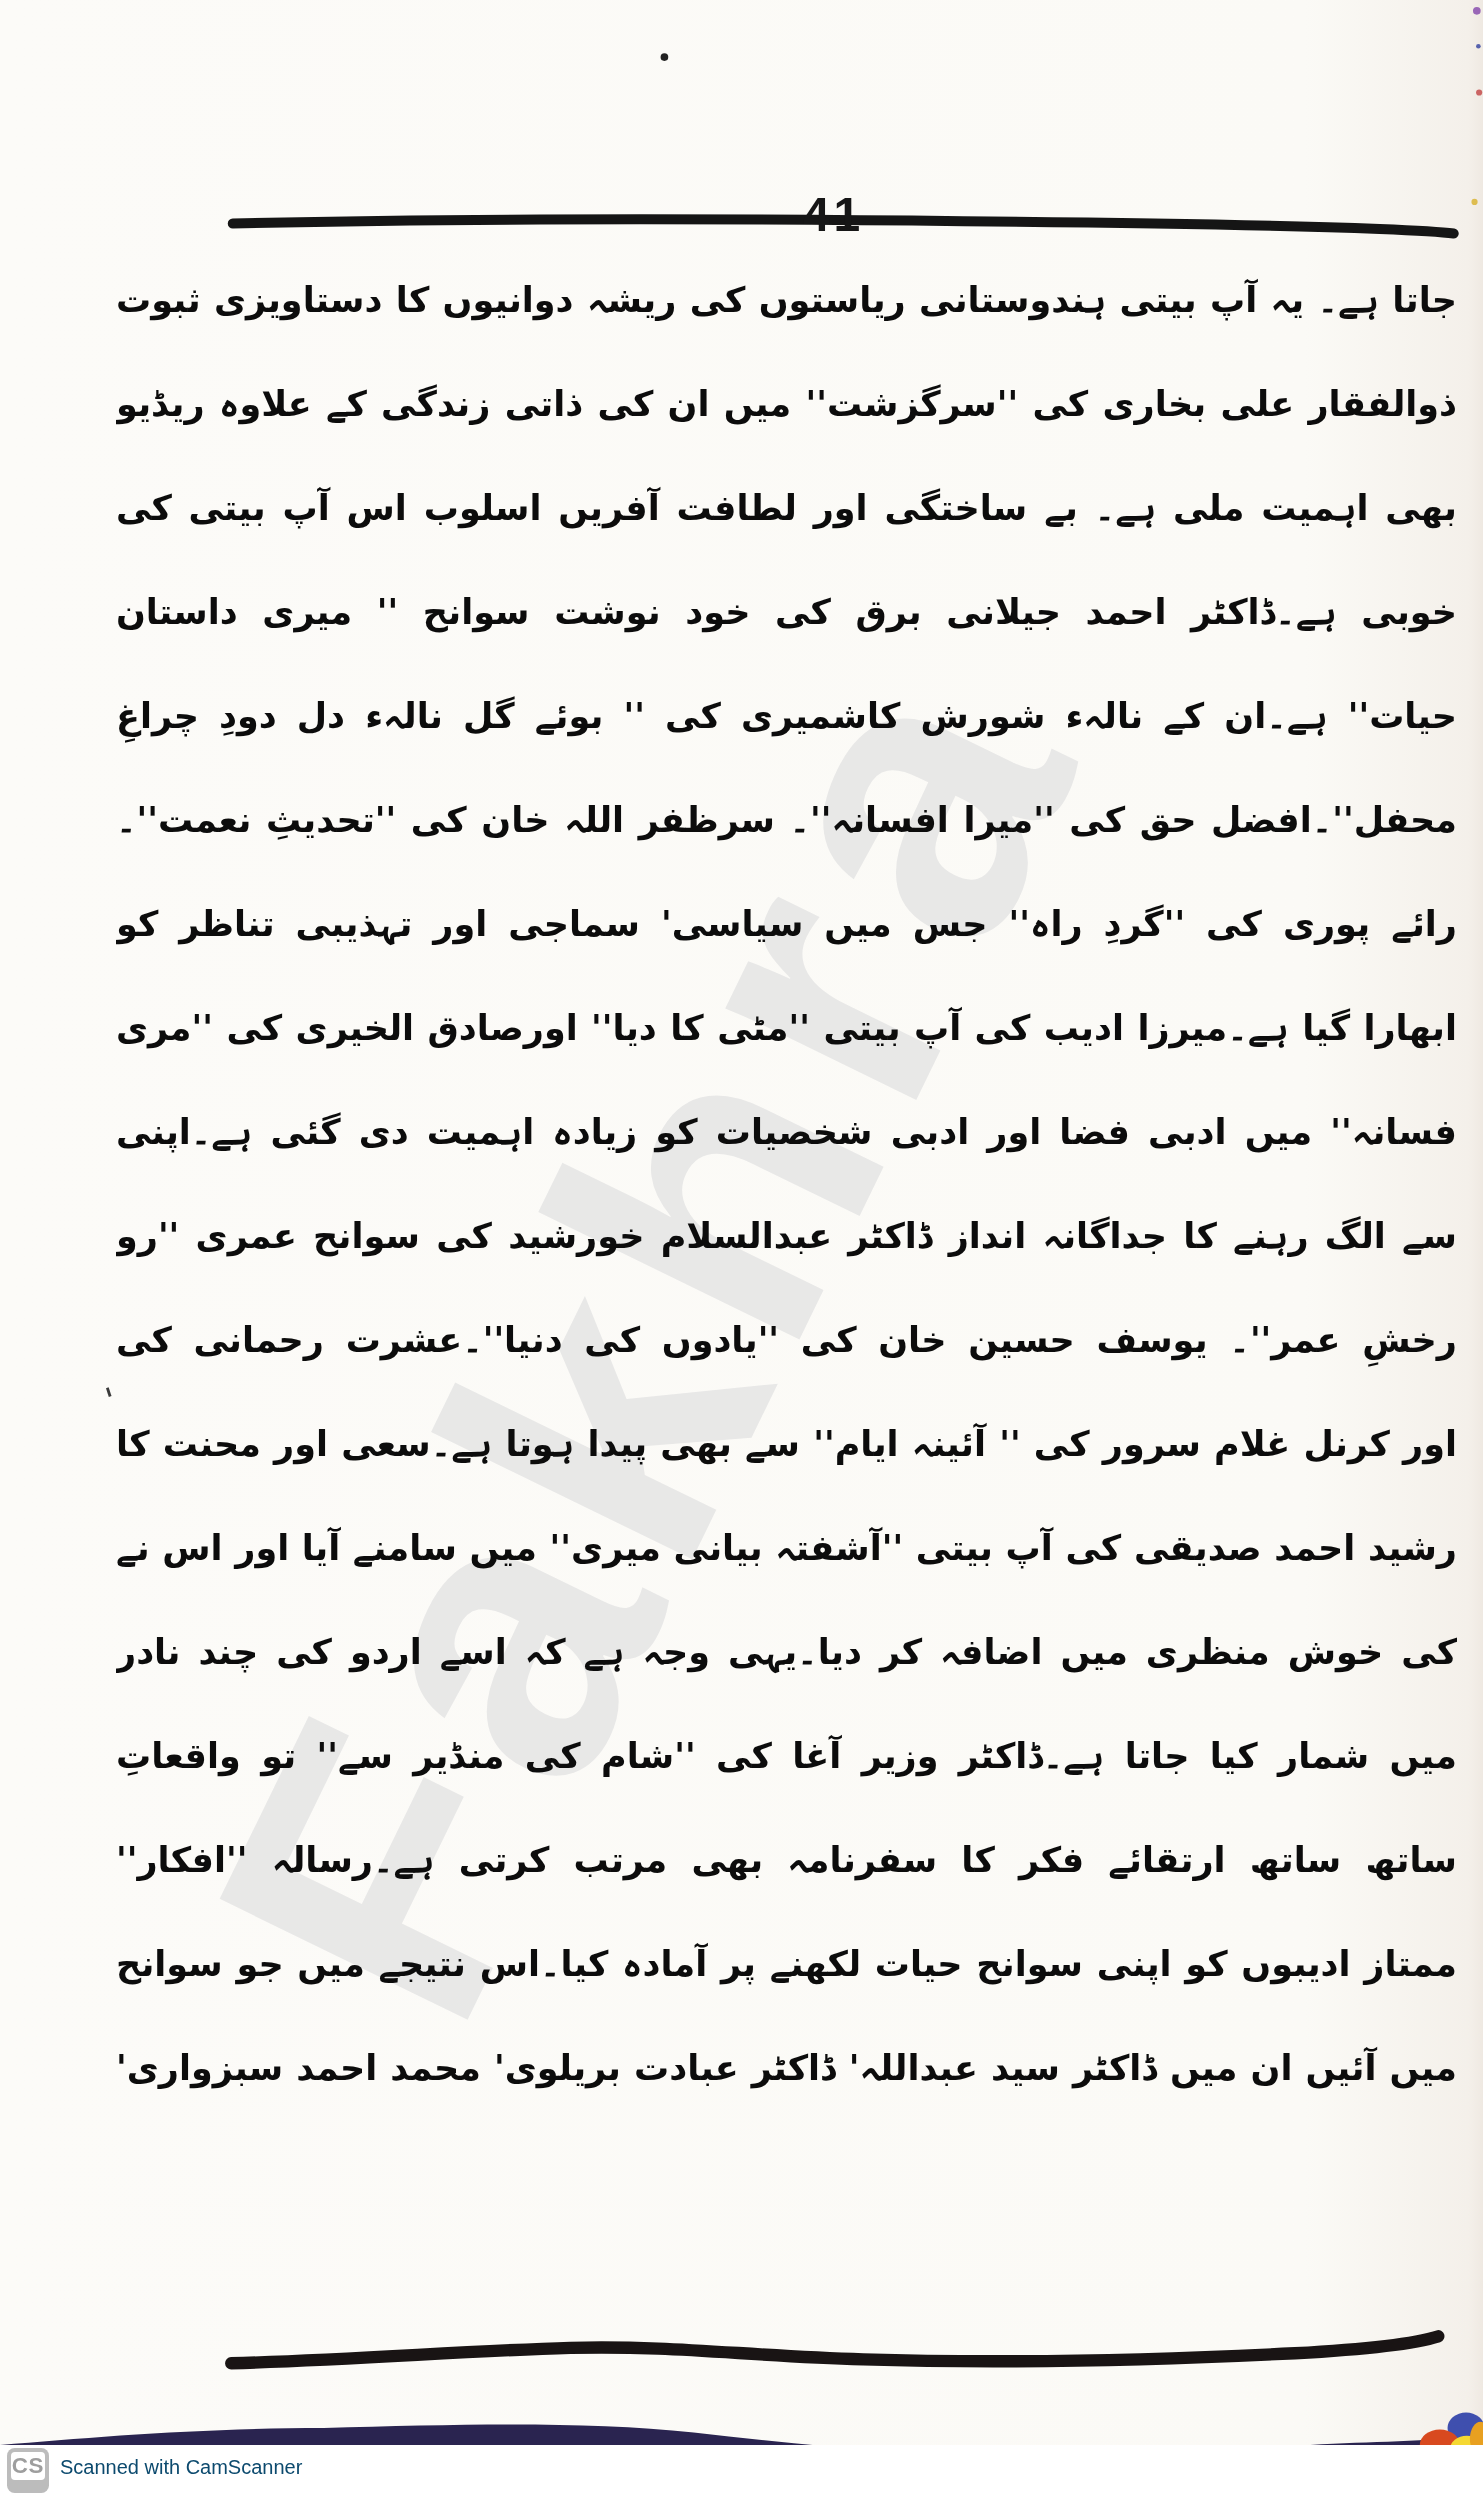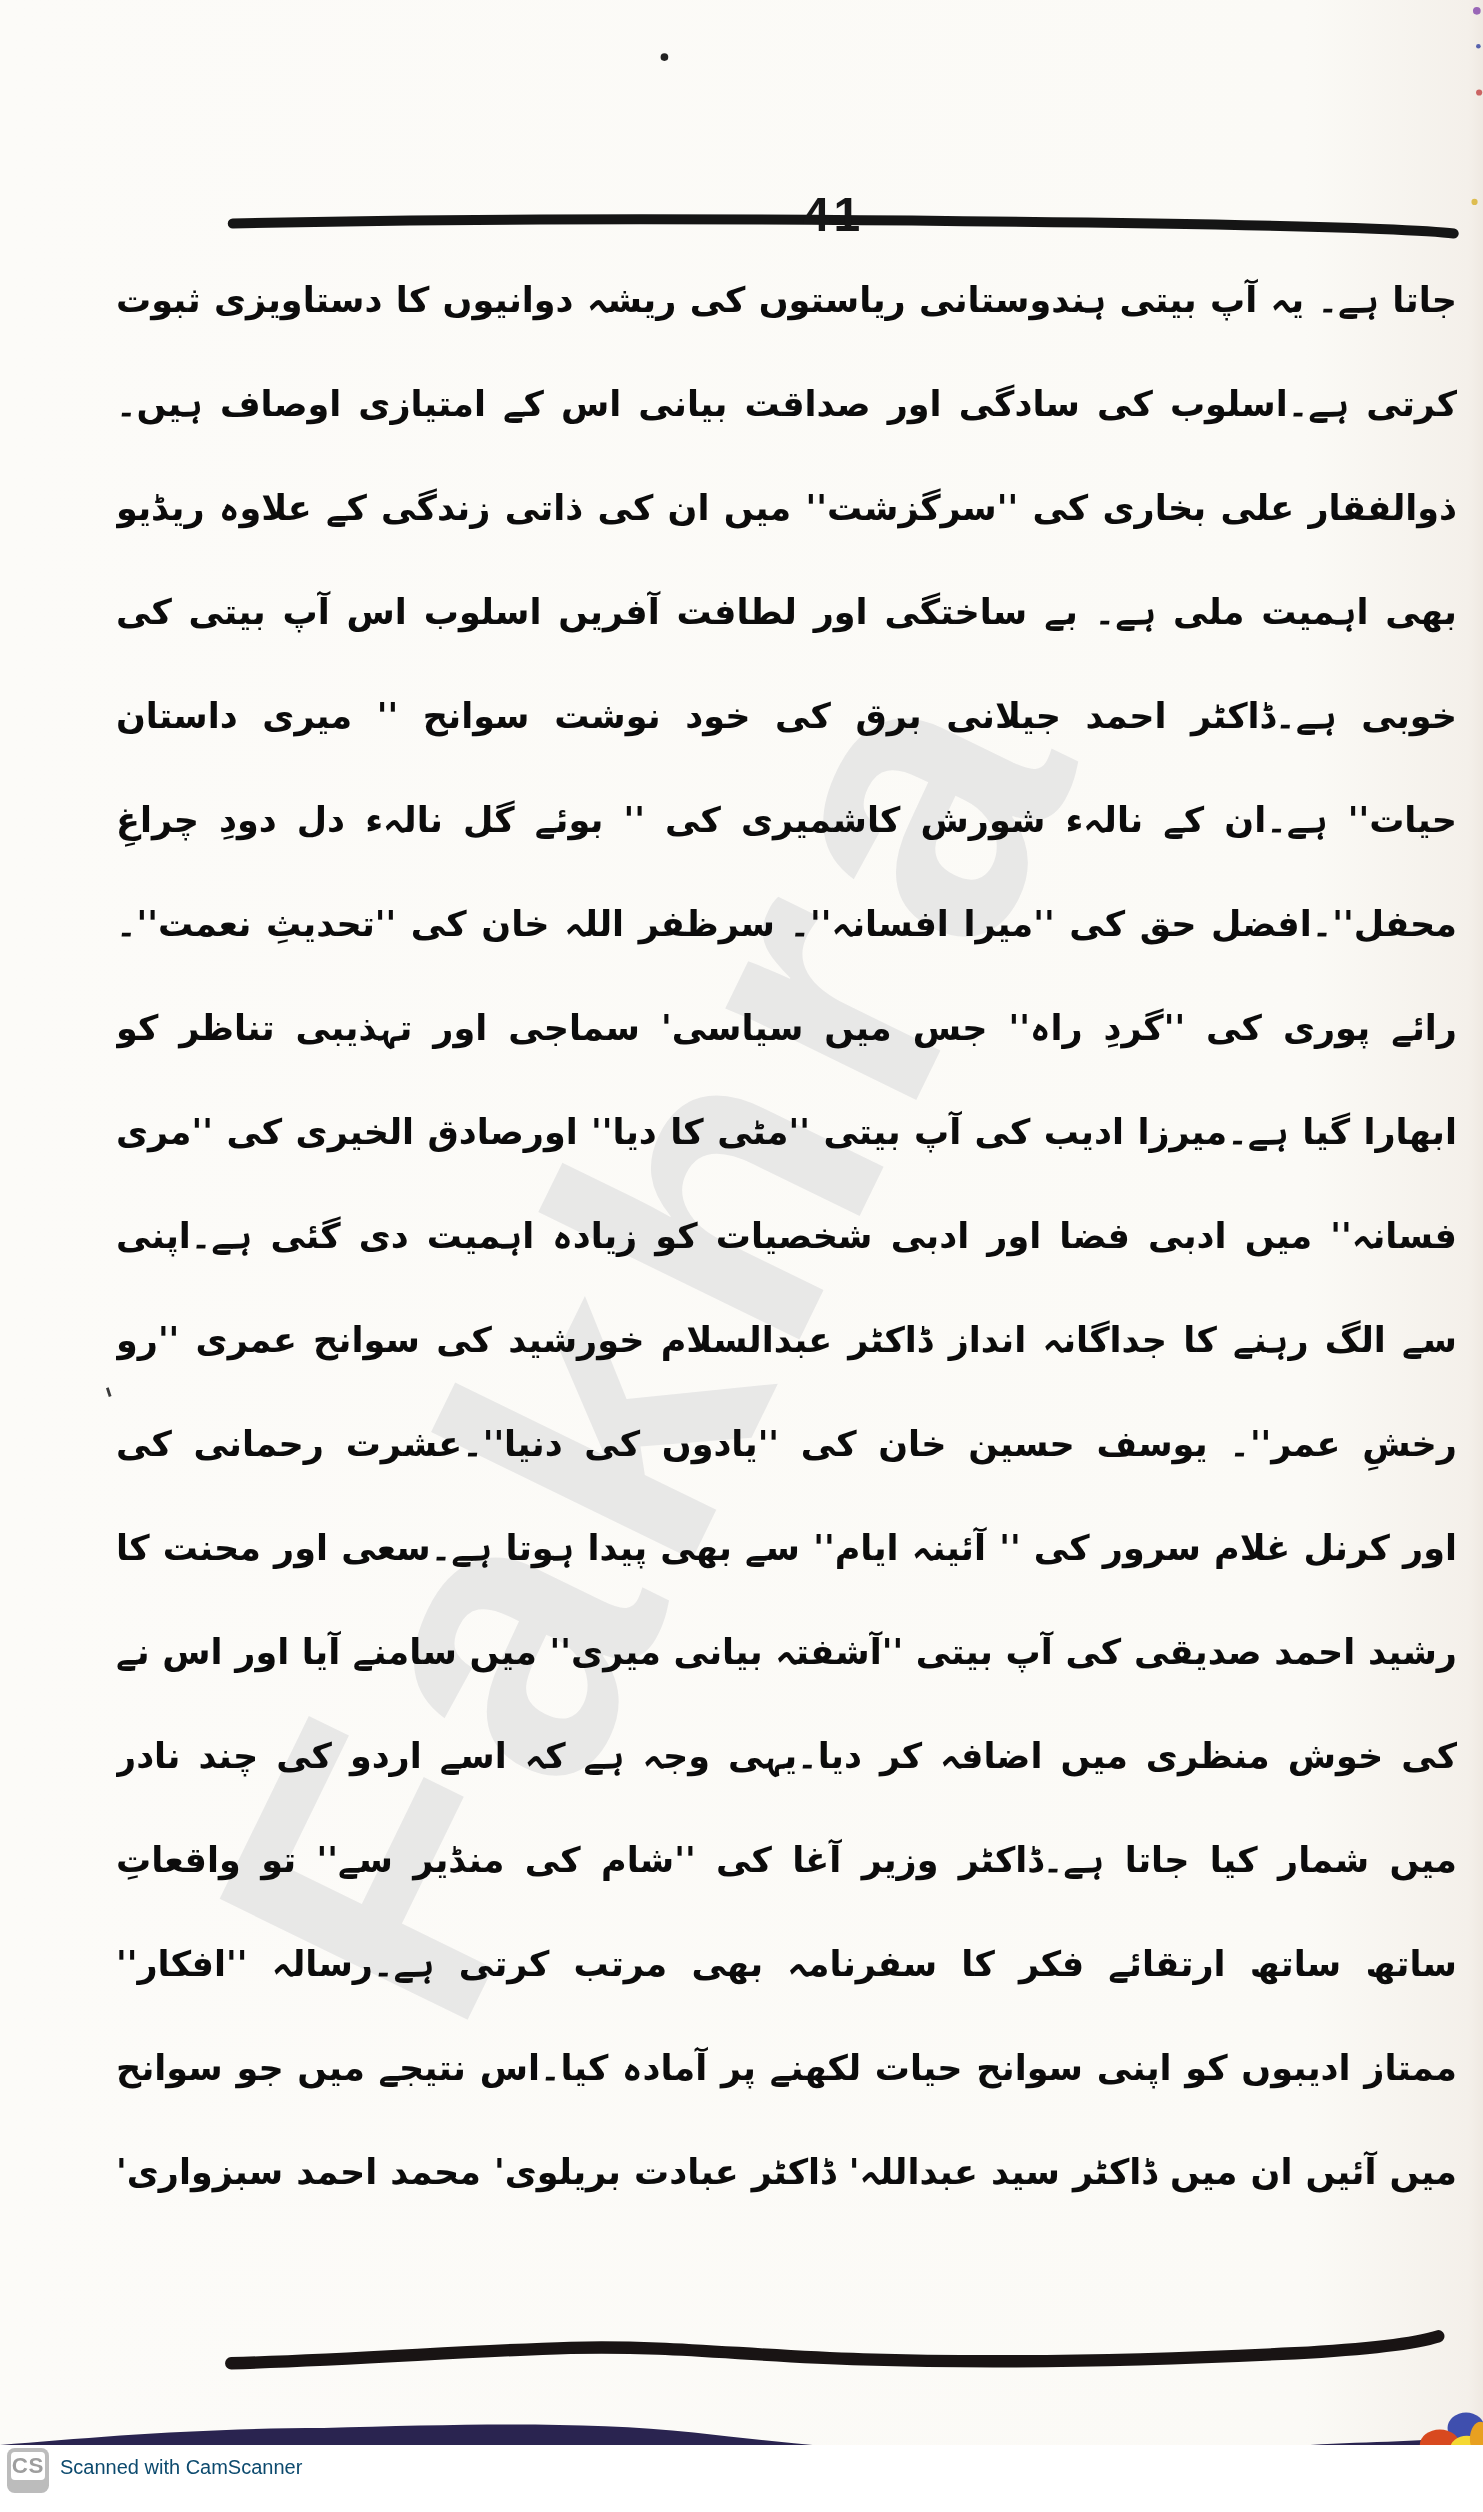--- a/index.html
+++ b/index.html
@@ -90,21 +90,20 @@
       <circle cx="1918" cy="60" r="3" fill="#2f3e9e" opacity="0.8"></circle>
     </g>
 
     <circle cx="862" cy="74" r="5" fill="#222222"></circle>
 
     <text x="138" y="1830" font-size="44" fill="#3a3a3a" font-family="DejaVu Sans, sans-serif" transform="rotate(-18 150 1815)">'</text>
   </svg>
 
   <div class="text-block">
       <div class="text-line">جاتا ہے۔ یہ آپ بیتی ہندوستانی ریاستوں کی ریشہ دوانیوں کا دستاویزی ثبوت فراہم</div>
-      <div class="text-line">کرتی ہے۔اسلوب کی سادگی اور صداقت بیانی اس کے امتیازی اوصاف ہیں۔</div>
       <div class="text-line">ذوالفقار علی بخاری کی ''سرگزشت'' میں ان کی ذاتی زندگی کے علاوہ ریڈیو پاکستان کو</div>
       <div class="text-line">بھی اہمیت ملی ہے۔ بے ساختگی اور لطافت آفریں اسلوب اس آپ بیتی کی نمایاں</div>
       <div class="text-line">خوبی ہے۔ڈاکٹر احمد جیلانی برق کی خود نوشت سوانح '' میری داستان</div>
       <div class="text-line">حیات'' ہے۔ان کے نالہء شورش کاشمیری کی '' بوئے گل نالہء دل دودِ چراغِ</div>
       <div class="text-line">محفل''۔افضل حق کی ''میرا افسانہ''۔ سرظفر اللہ خان کی ''تحدیثِ نعمت''۔اختر حسین</div>
       <div class="text-line">رائے پوری کی ''گردِ راہ'' جس میں سیاسی' سماجی اور تہذیبی تناظر کو شخصی تجربات سے</div>
       <div class="text-line">ابھارا گیا ہے۔میرزا ادیب کی آپ بیتی ''مٹی کا دیا'' اورصادق الخیری کی ''مری زندگی</div>
       <div class="text-line">فسانہ'' میں ادبی فضا اور ادبی شخصیات کو زیادہ اہمیت دی گئی ہے۔اپنی ذات کو زمانے</div>
       <div class="text-line">سے الگ رہنے کا جداگانہ انداز ڈاکٹر عبدالسلام خورشید کی سوانح عمری ''رو میں ہے</div>
       <div class="text-line">رخشِ عمر''۔ یوسف حسین خان کی ''یادوں کی دنیا''۔عشرت رحمانی کی ''عشرتِ فانی''</div>

